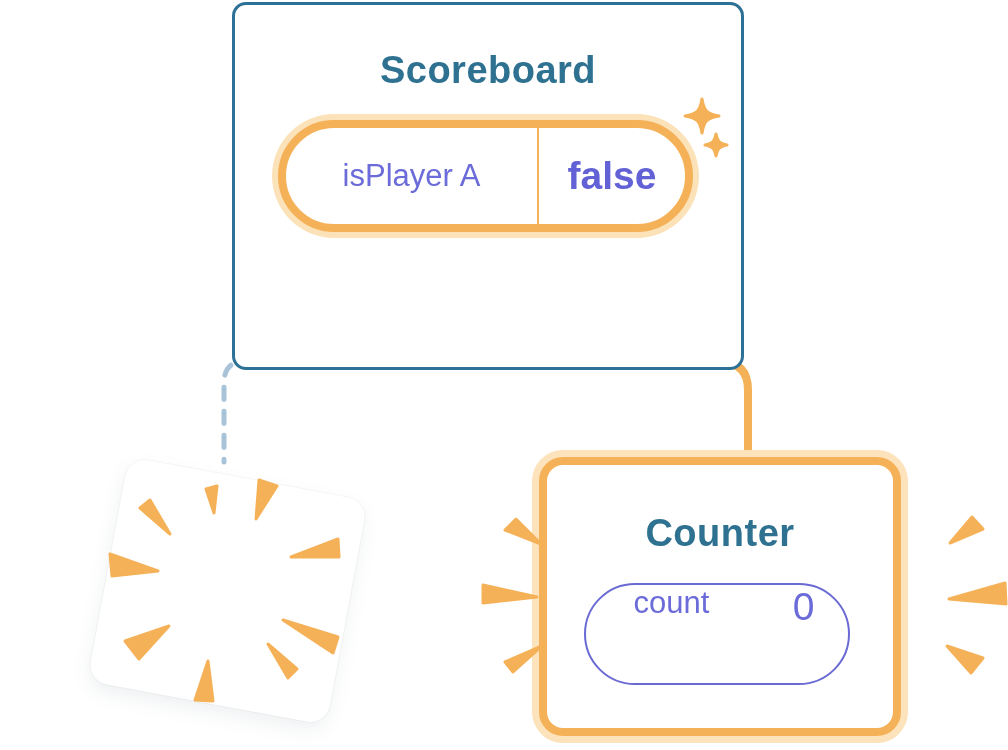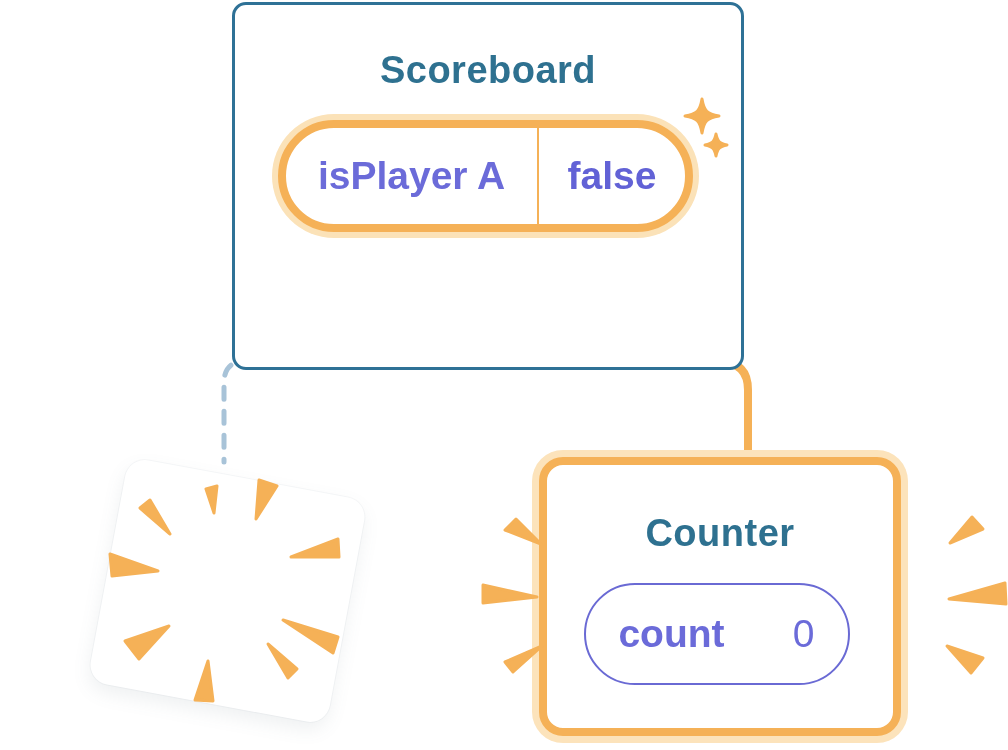--- a/index.html
+++ b/index.html
@@ -21,39 +21,39 @@
     font-size:38px; font-weight:600; color:#2e7190; letter-spacing:0.5px;
   }
   .pill-orange {
     position:absolute; left:43px; top:115px; width:415px; height:112px;
     box-sizing:border-box; border:8px solid #f5b157; border-radius:999px;
     box-shadow:0 0 0 6px #fbe2b8; background:#ffffff;
     display:flex; align-items:stretch; overflow:hidden; z-index:2;
   }
   .pill-name {
     flex:1; display:flex; align-items:center; justify-content:center;
-    font-size:39px; font-weight:700; color:#6b6bd9;
+    font-size:31px; font-weight:400; color:#6b6bd9;
   }
   .pill-divider-orange { width:2px; background:#f5b157; }
   .pill-value-bold {
     width:146px; display:flex; align-items:center; justify-content:center;
     font-size:39px; font-weight:700; color:#6262d6;
   }
 
   
   .counter-card {
     position:absolute; left:539px; top:457px; width:362px; height:279px;
     box-sizing:border-box; border:8px solid #f5b157; border-radius:24px;
     box-shadow:0 0 0 7px #fce3bb; background:#ffffff; z-index:2;
   }
   .counter-card .card-title { top:47px; }
   .pill-purple {
     position:absolute; left:37px; top:118px; width:266px; height:102px;
     box-sizing:border-box; border:2px solid #6a6ad4; border-radius:999px;
-    background:#ffffff; display:flex; align-items:center; overflow:hidden;
+    background:#ffffff; display:flex; align-items:flex-start; overflow:hidden;
   }
   .pill-divider-purple { width:2px; background:#6a6ad4; }
   .pill-value-plain {
     width:89px; display:flex; align-items:center; justify-content:center;
     font-size:39px; font-weight:500; color:#6b6bd9;
   }
 
   
   .poof-card {
     position:absolute; left:106px; top:477px; width:243px; height:228px;

